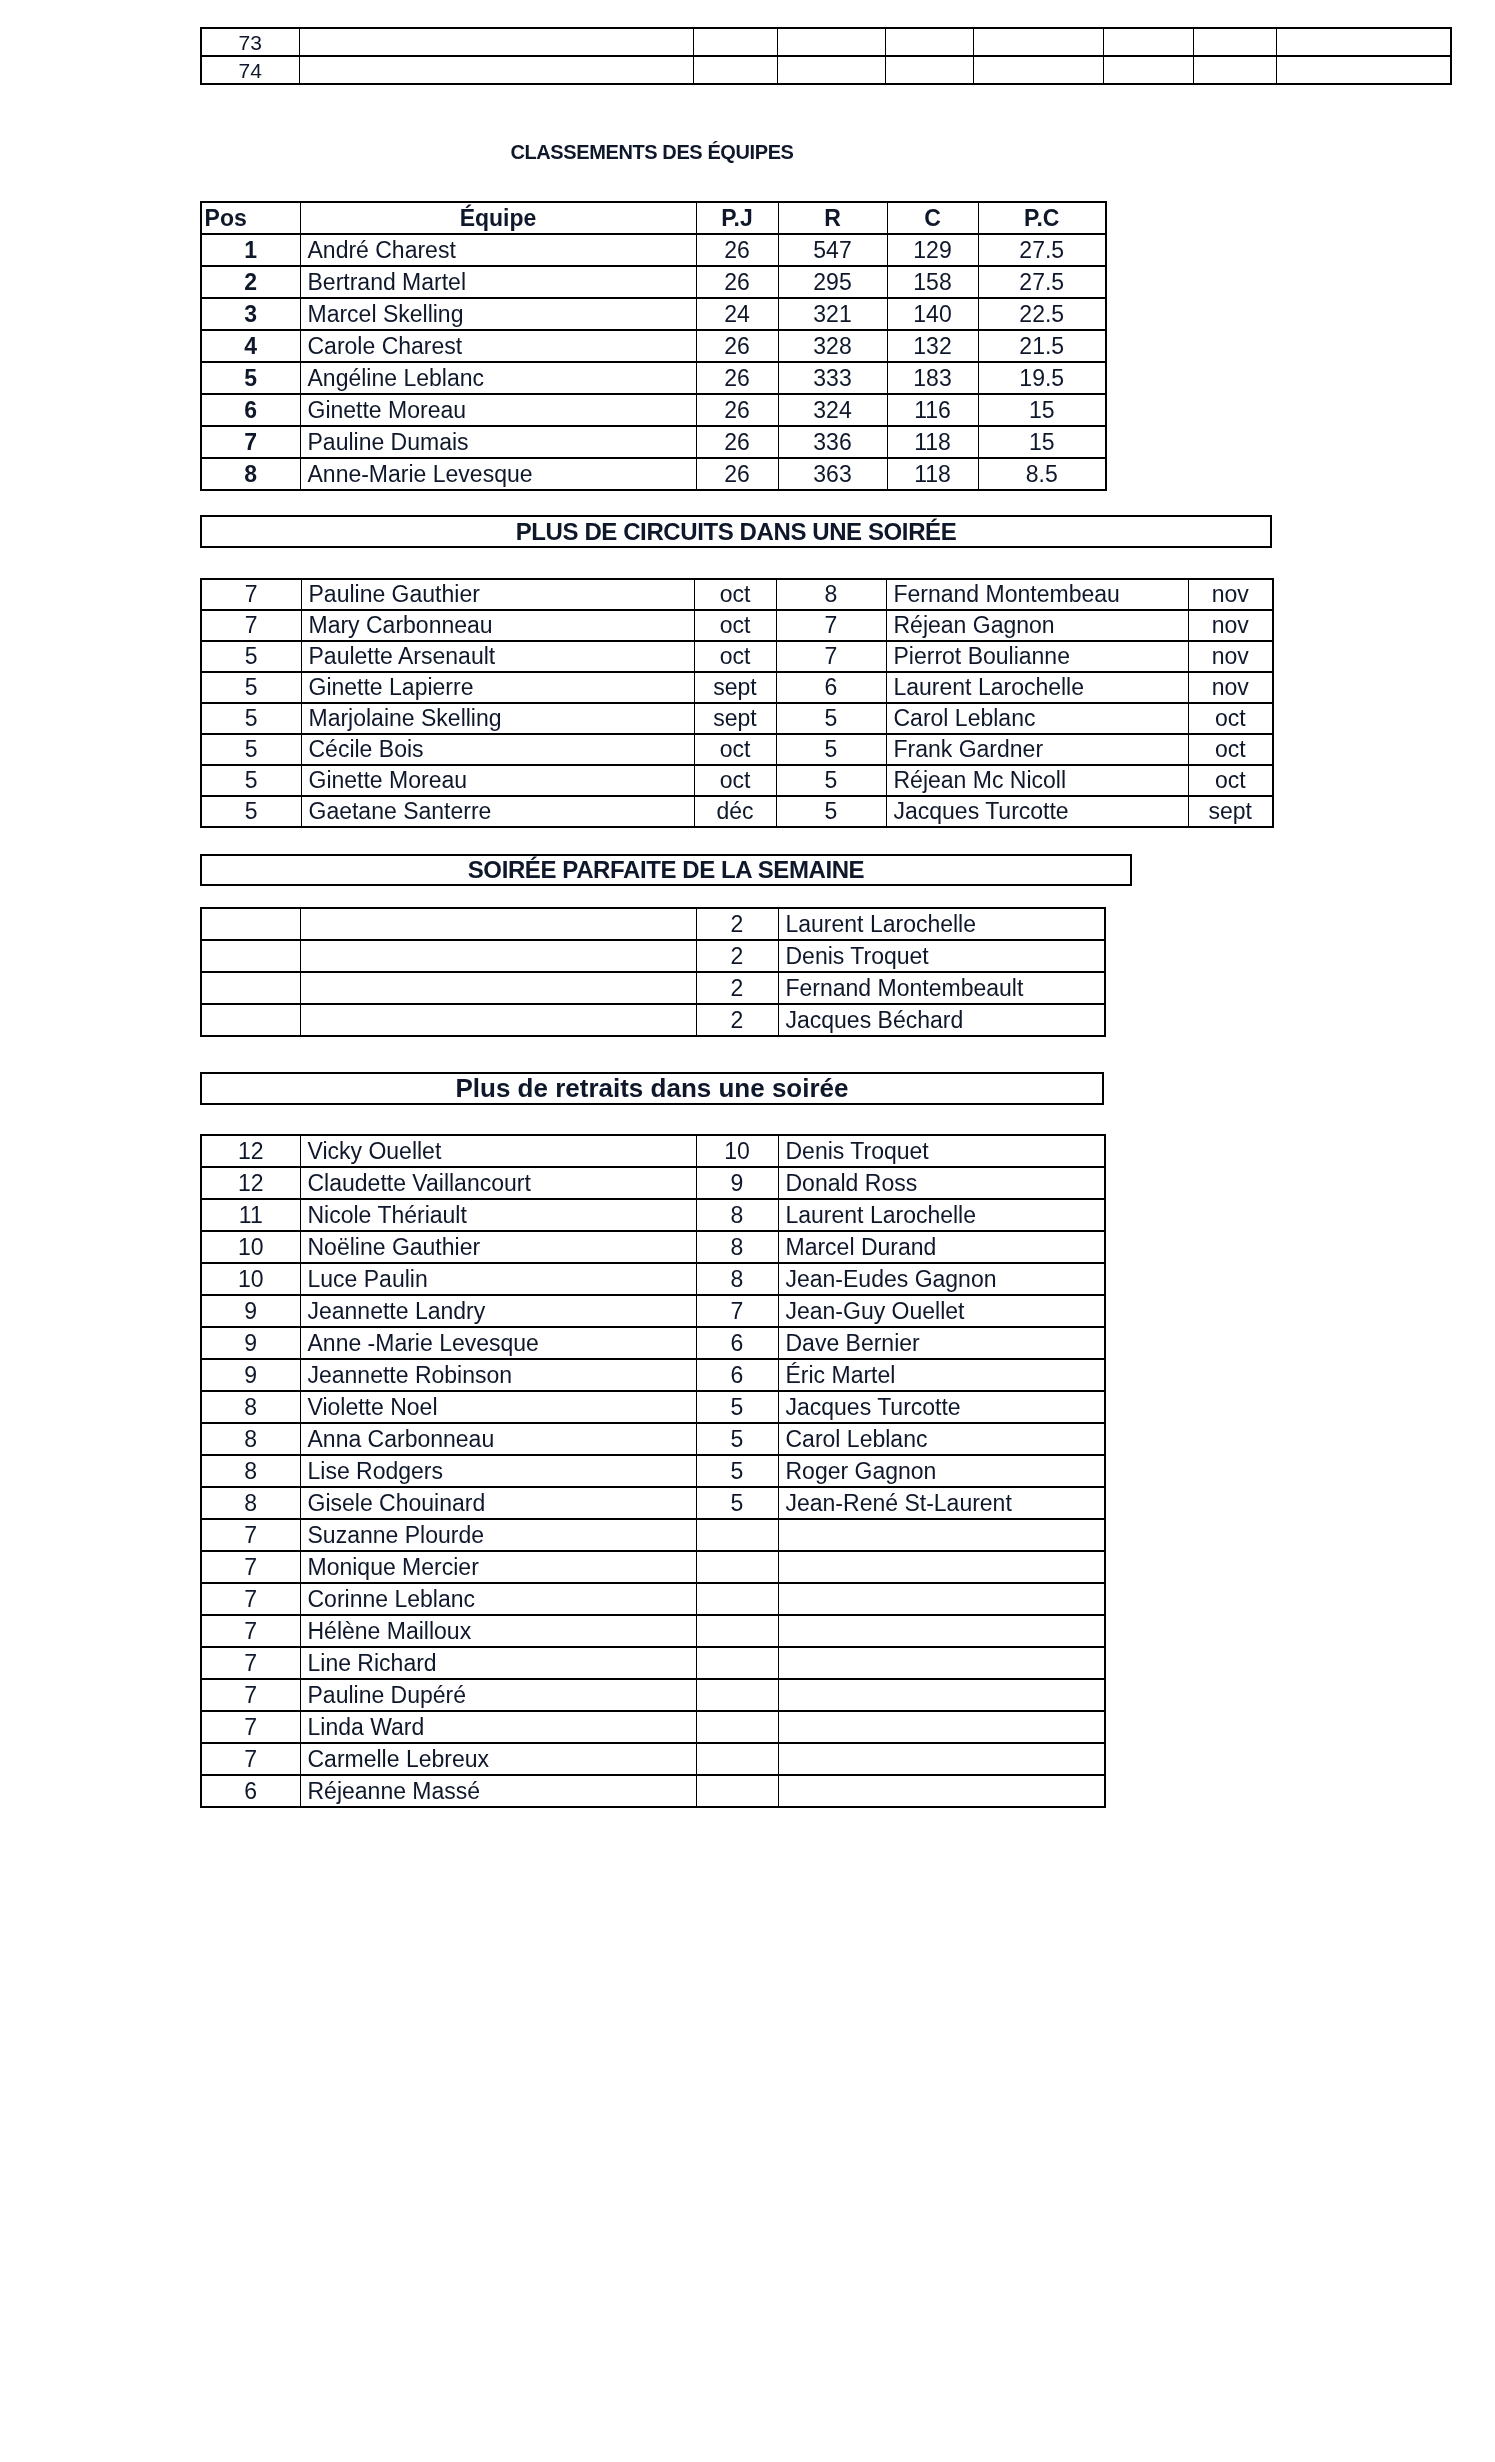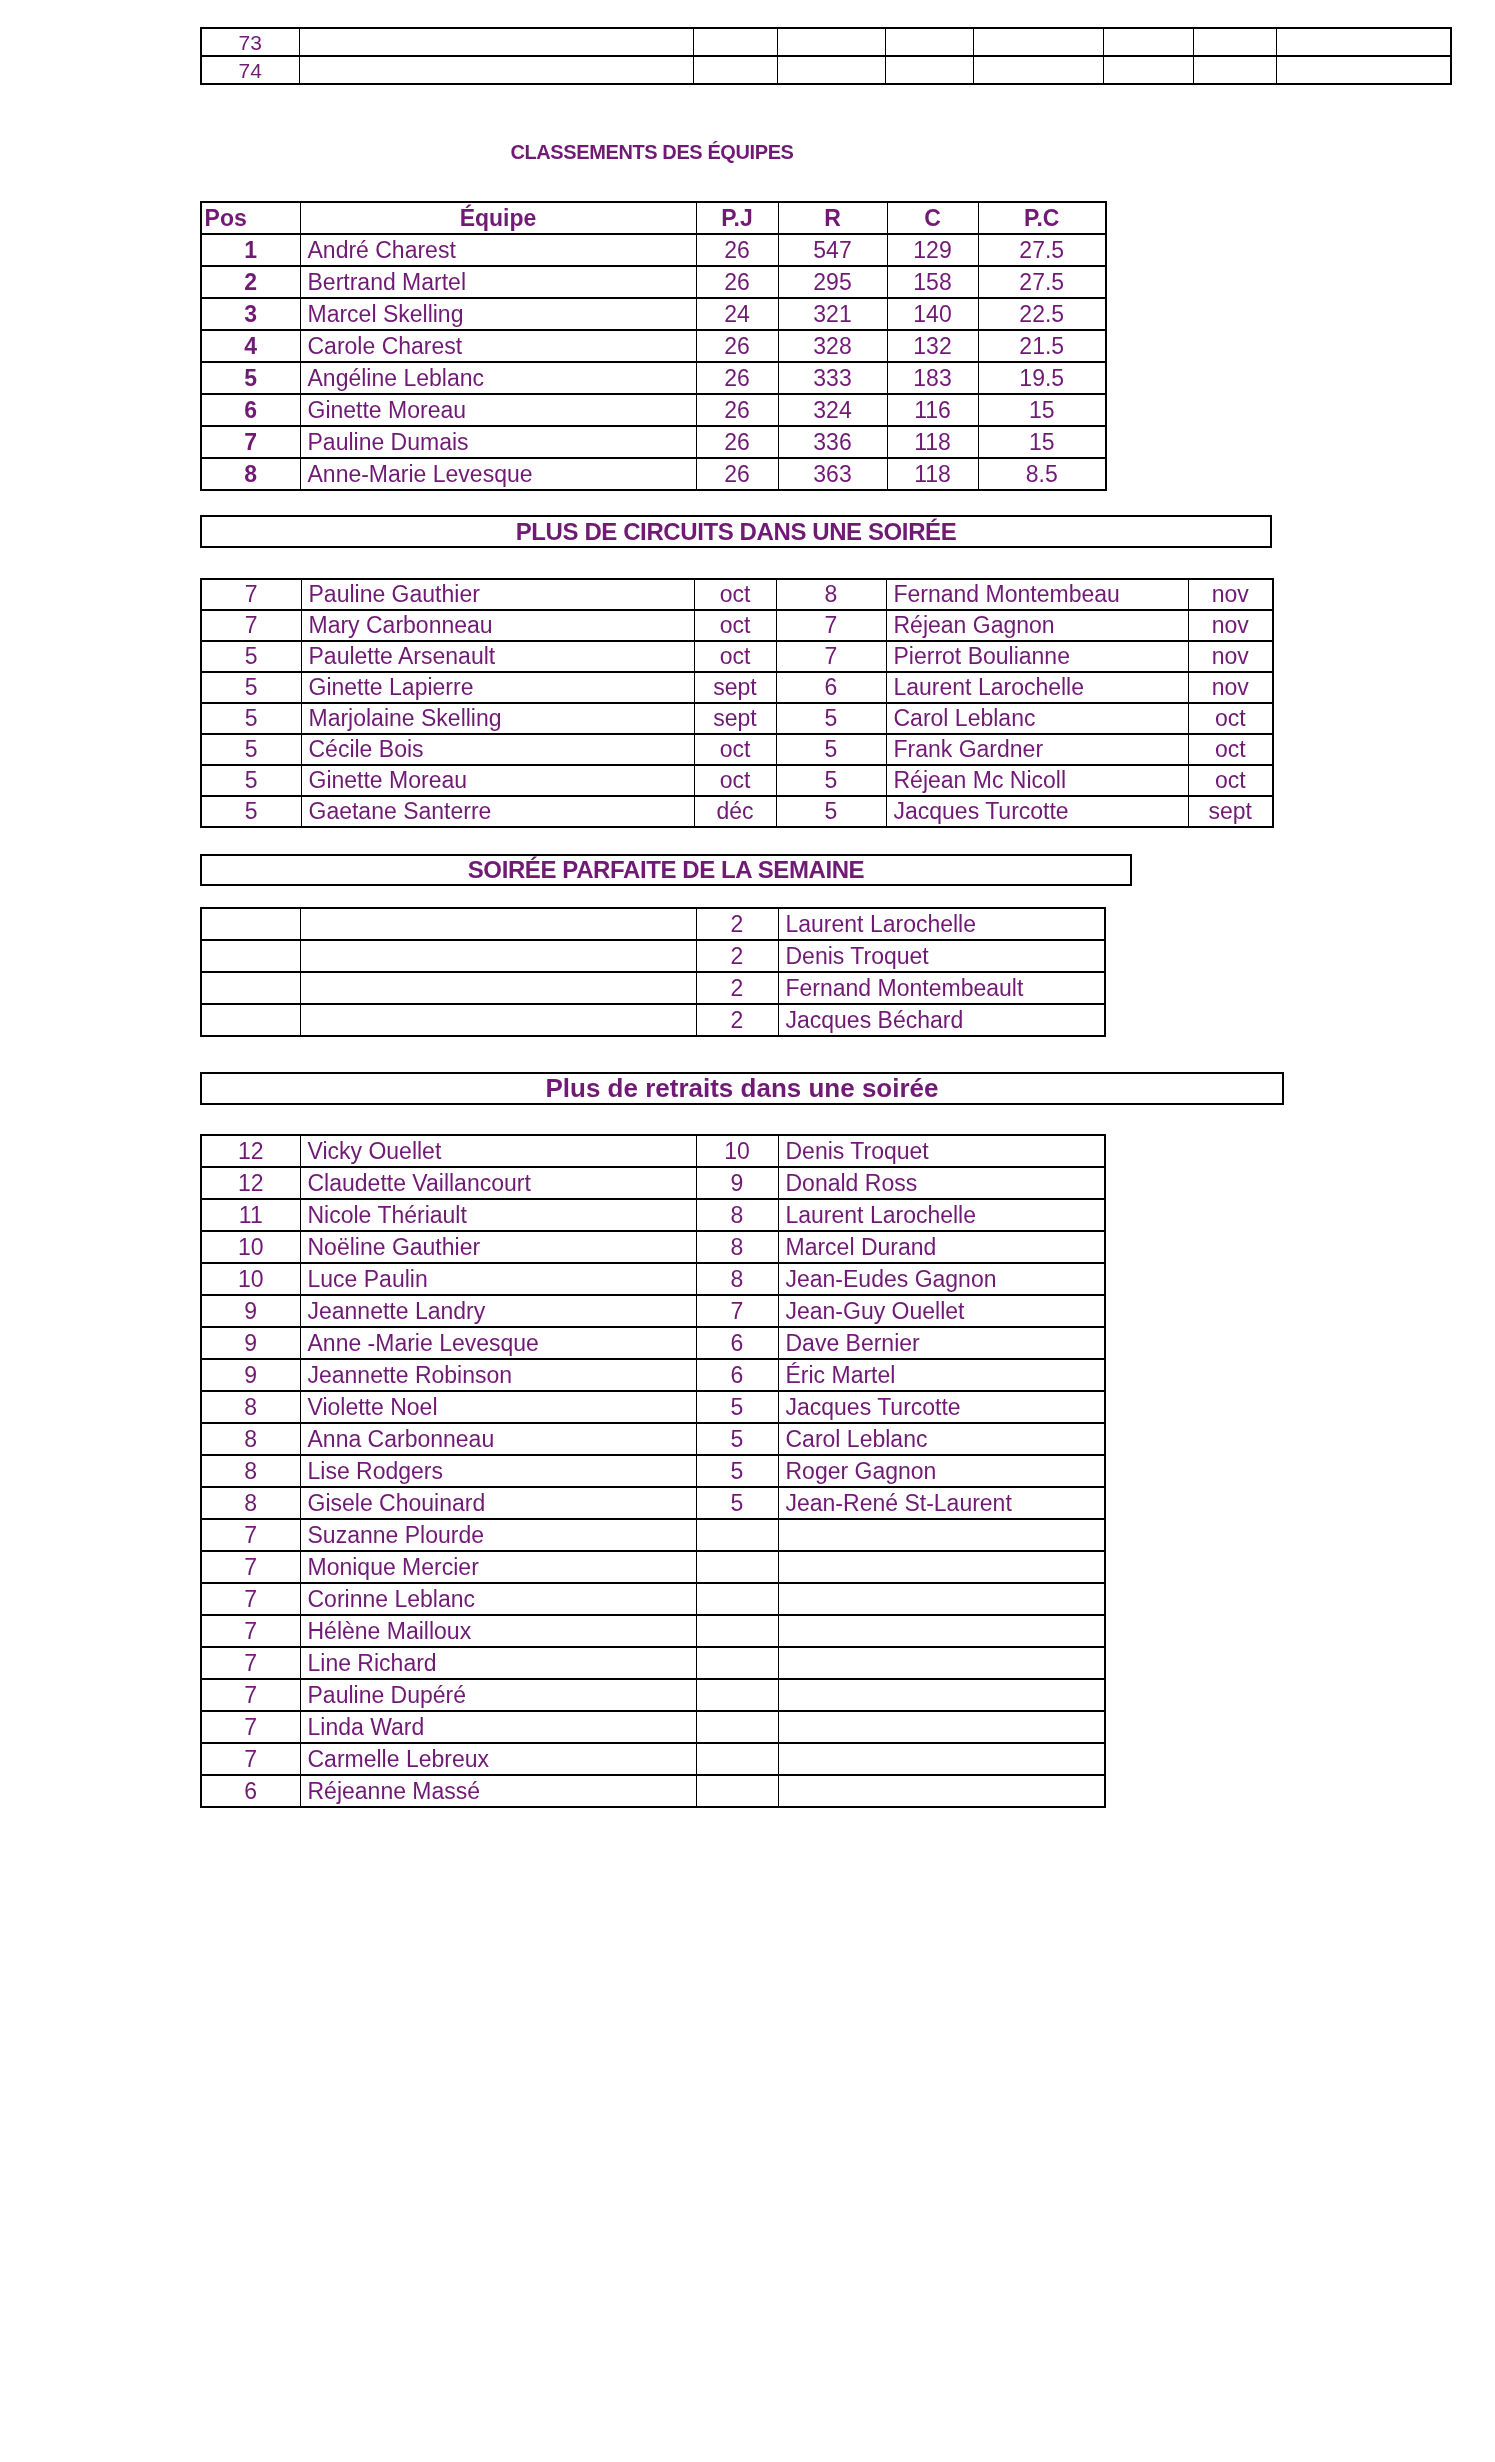--- a/index.html
+++ b/index.html
@@ -1,20 +1,20 @@
 <!DOCTYPE html>
 <html style="font-size:14px"><head>
 <meta charset="utf-8">
 <style>
   html,body { margin:0; padding:0; background:#ffffff; }
   .page {
     position:relative;
     width:1495px; height:2462px;
     background:#ffffff;
-    color:#701a75;
+    color:#0f172a;
     font-family:"Liberation Sans", sans-serif;
     overflow:hidden;
   }
 
   
   table.sheet {
     position:absolute;
     border-collapse:collapse;
     table-layout:fixed;
     border:2.6px solid #000;
@@ -54,21 +54,21 @@
   .banner {
     position:absolute;
     border:2.6px solid #000;
     display:flex; align-items:center; justify-content:center;
     font-weight:bold;
     box-sizing:border-box;
     background:#fff;
   }
   #circuits-banner { left:200px; top:515px; width:1072px; height:33px; font-size:24px; letter-spacing:-0.4px; }
   #parfaite-banner { left:200px; top:854px; width:932px; height:32px; font-size:24px; letter-spacing:-0.4px; }
-  #retraits-banner { left:200px; top:1072px; width:1084px; height:33px; font-size:26px; }
+  #retraits-banner { left:200px; top:1072px; width:904px; height:33px; font-size:26px; }
 
   
   #circuits-table { left:200px; top:578px; width:1072px; }
   #circuits-table tr { height:31px; }
   #circuits-table td:nth-child(1),
   #circuits-table td:nth-child(3),
   #circuits-table td:nth-child(4),
   #circuits-table td:nth-child(6) { text-align:center; }
   #circuits-table td:nth-child(2),
   #circuits-table td:nth-child(5) { text-align:left; padding-left:7px; }

